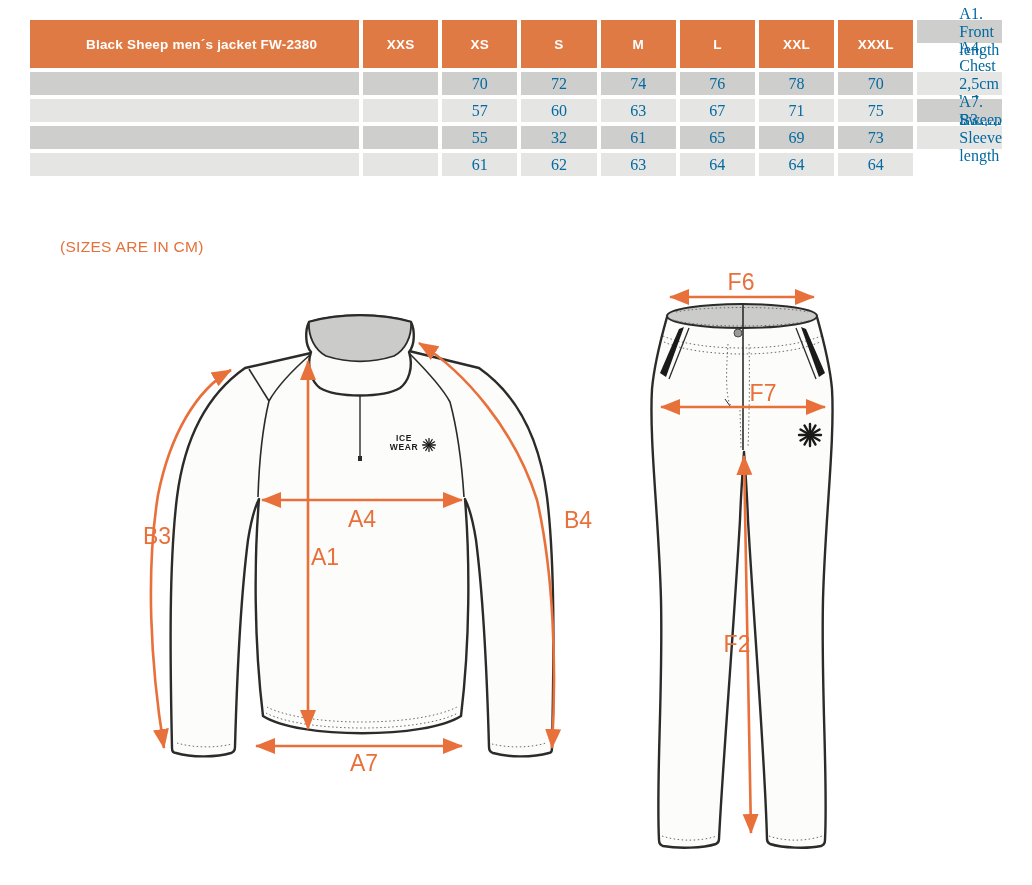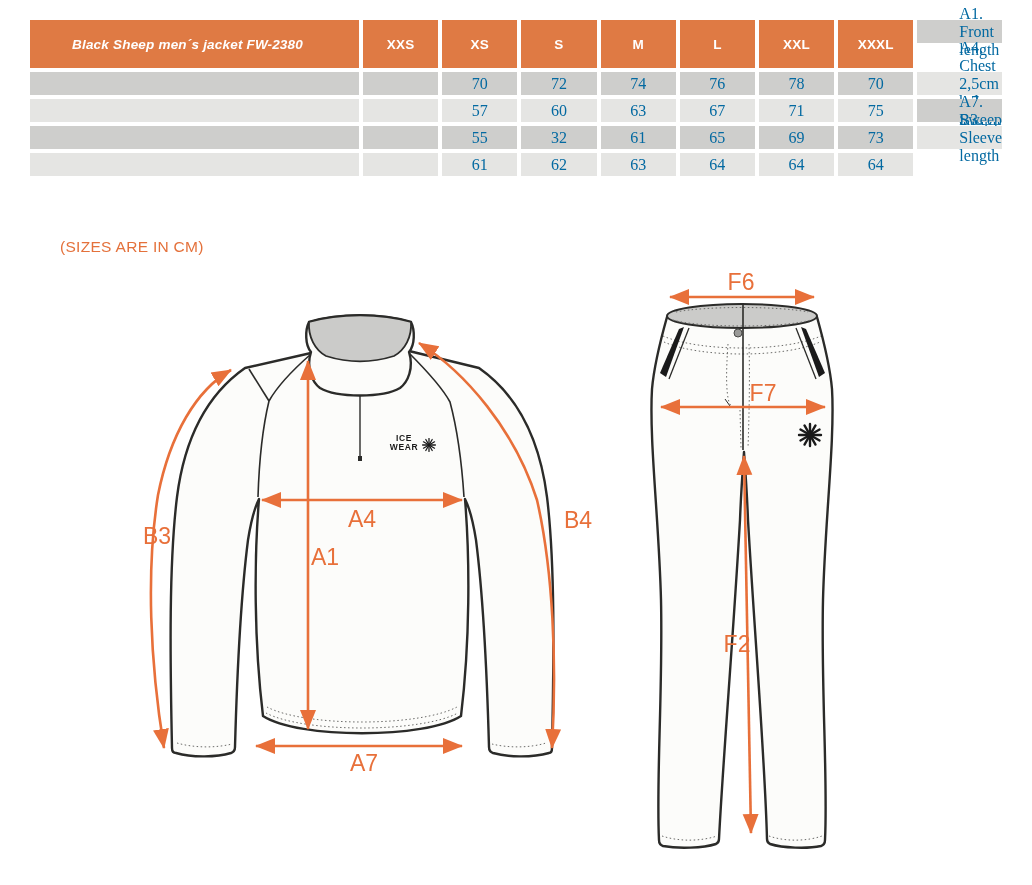--- a/index.html
+++ b/index.html
@@ -4,21 +4,21 @@
 <style>
   html,body{margin:0;padding:0;background:#ffffff;}
   .page{position:relative;width:1032px;height:885px;background:#ffffff;
         font-family:"Liberation Sans",sans-serif;overflow:hidden;}
 
   
   .size-table{position:absolute;left:30px;top:20px;width:972px;
               display:grid;grid-template-columns:329px repeat(8,1fr);gap:4px;}
   .cell{display:flex;align-items:center;justify-content:center;box-sizing:border-box;}
   .head{background:#DF7A44;color:#ffffff;font-weight:bold;font-size:13.5px;height:48px;letter-spacing:.2px;}
-  .label-head{justify-content:flex-start;padding-left:42px;font-style:italic;}
+  .label-head{justify-content:flex-start;padding-left:56px;}
   .rcell{height:23px;font-family:"Liberation Serif",serif;font-size:16px;color:#0369a1;}
   .rlabel{justify-content:flex-start;padding-left:42px;}
   .dark{background:#CECECC;}
   .light{background:#E5E5E3;}
 
   .note{position:absolute;left:60px;top:238px;color:#E4713B;font-size:15.5px;letter-spacing:.3px;}
 
   svg{position:absolute;}
   .mlabel{font-family:"Liberation Sans",sans-serif;font-size:23px;fill:#E8703A;}
   .logo-txt{font-family:"Liberation Sans",sans-serif;font-weight:bold;fill:#1a1a1a;}

